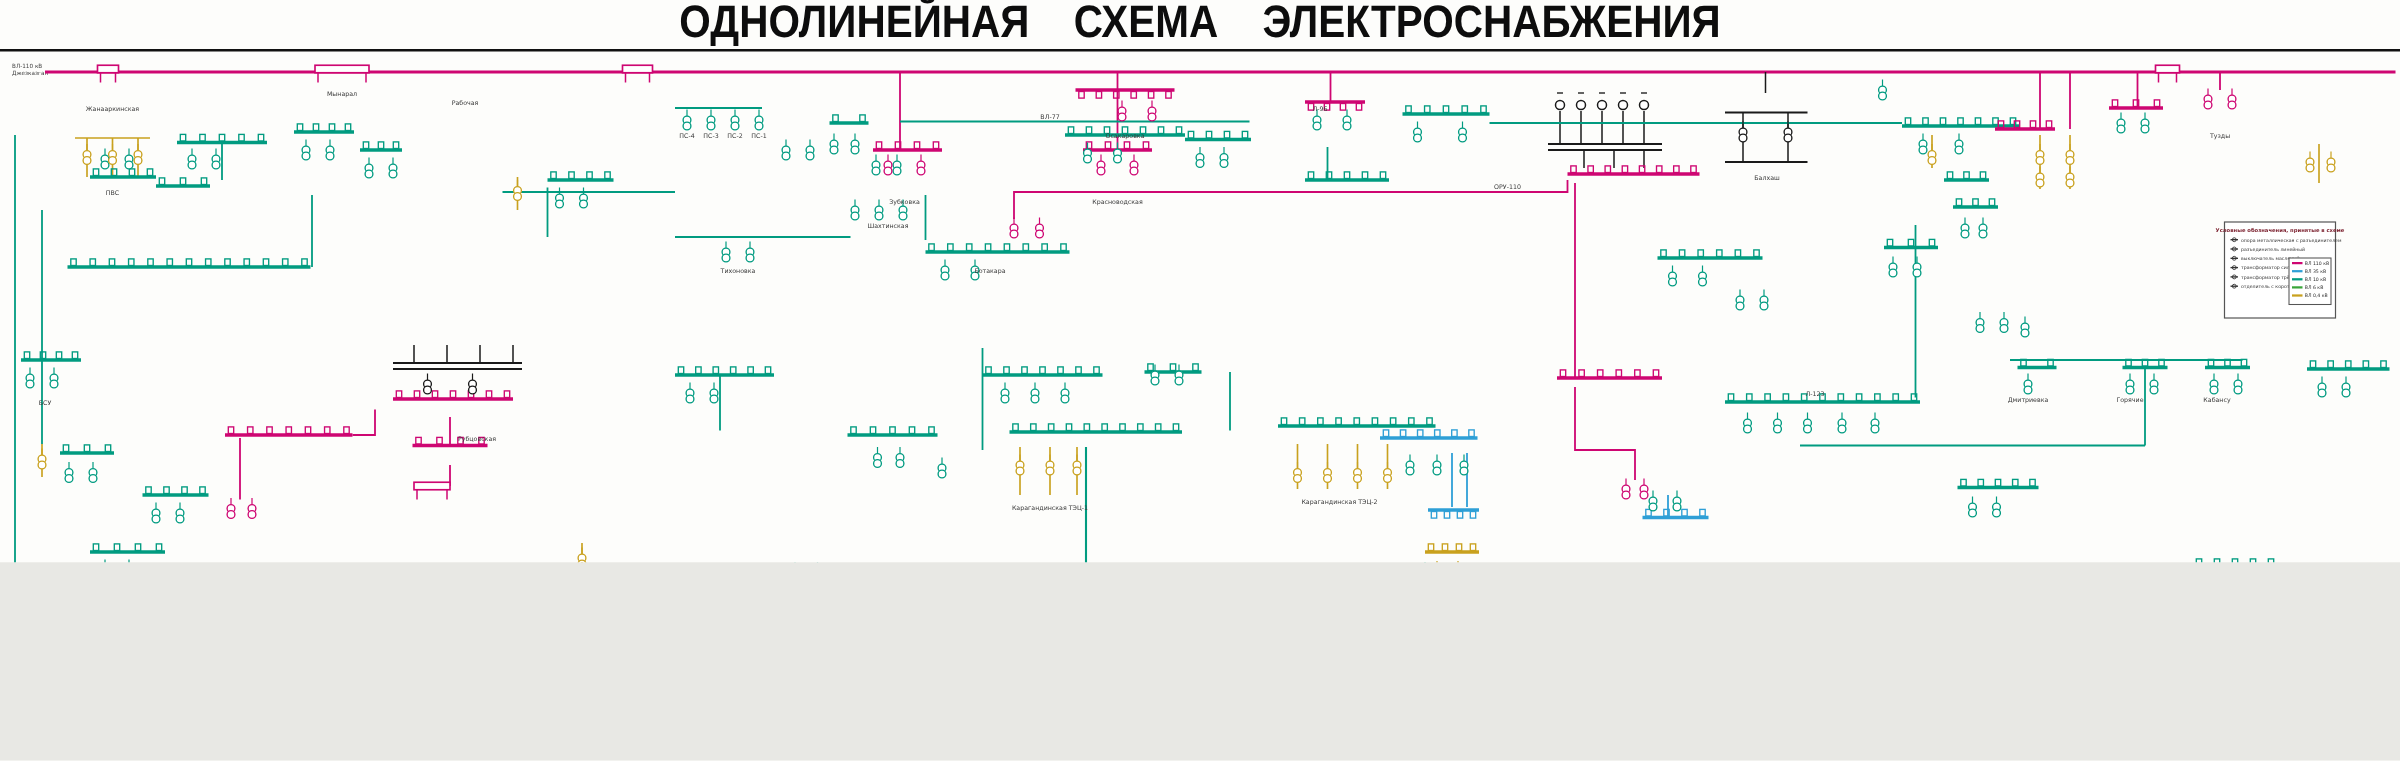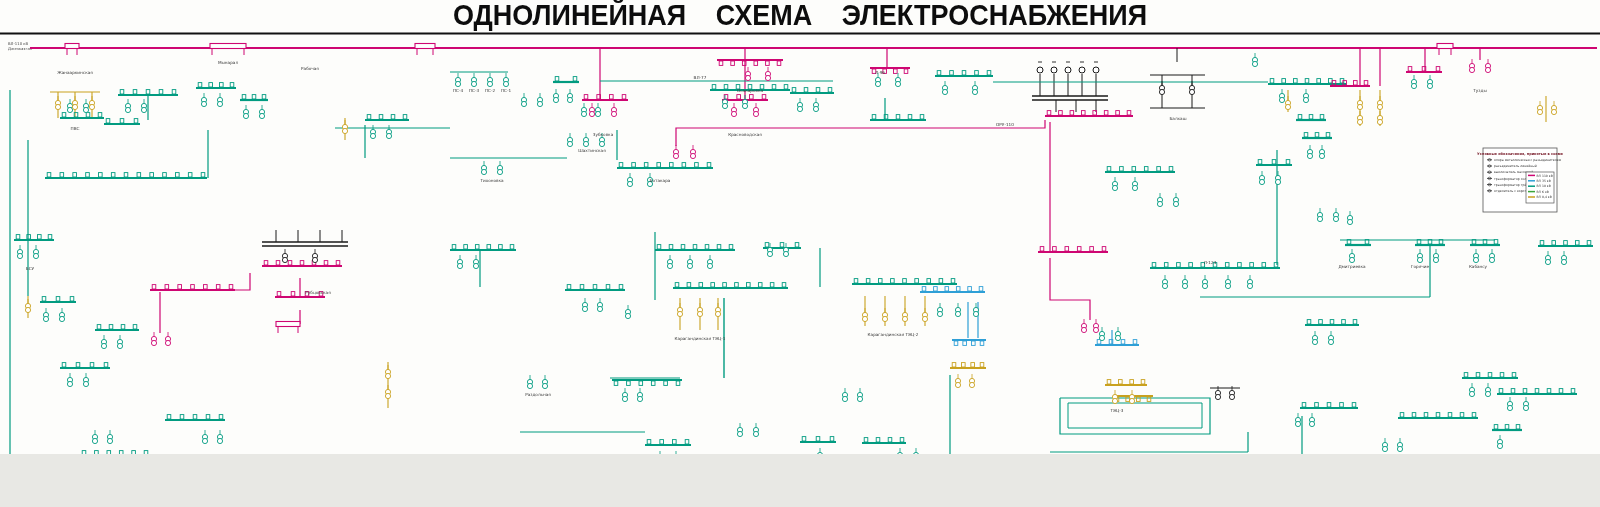--- a/index.html
+++ b/index.html
@@ -1,16 +1,16 @@
 <!DOCTYPE html>
 <html><head>
 <meta charset="utf-8">
 <style>
   html,body{margin:0;padding:0;background:#e8e8e4;}
-  #stage{position:relative;width:1600px;height:454px;background:#fdfdfb;overflow:hidden;
+  #stage{position:relative;width:1600px;height:375px;background:#fdfdfb;overflow:hidden;
          font-family:"Liberation Sans",sans-serif;}
   #title{position:absolute;top:-2px;left:0;width:100%;text-align:center;margin:0;
          font-family:"Liberation Sans",sans-serif;font-weight:800;font-size:27px;color:#0d0d0d;
          letter-spacing:0px;word-spacing:22px;transform:scaleY(1.12);transform-origin:top center;
          white-space:nowrap;}
   #diagram{position:absolute;left:0;top:0;width:1600px;height:507px;}
   text{font-family:"DejaVu Sans",sans-serif;}
 </style>
 </head>
 <body>

